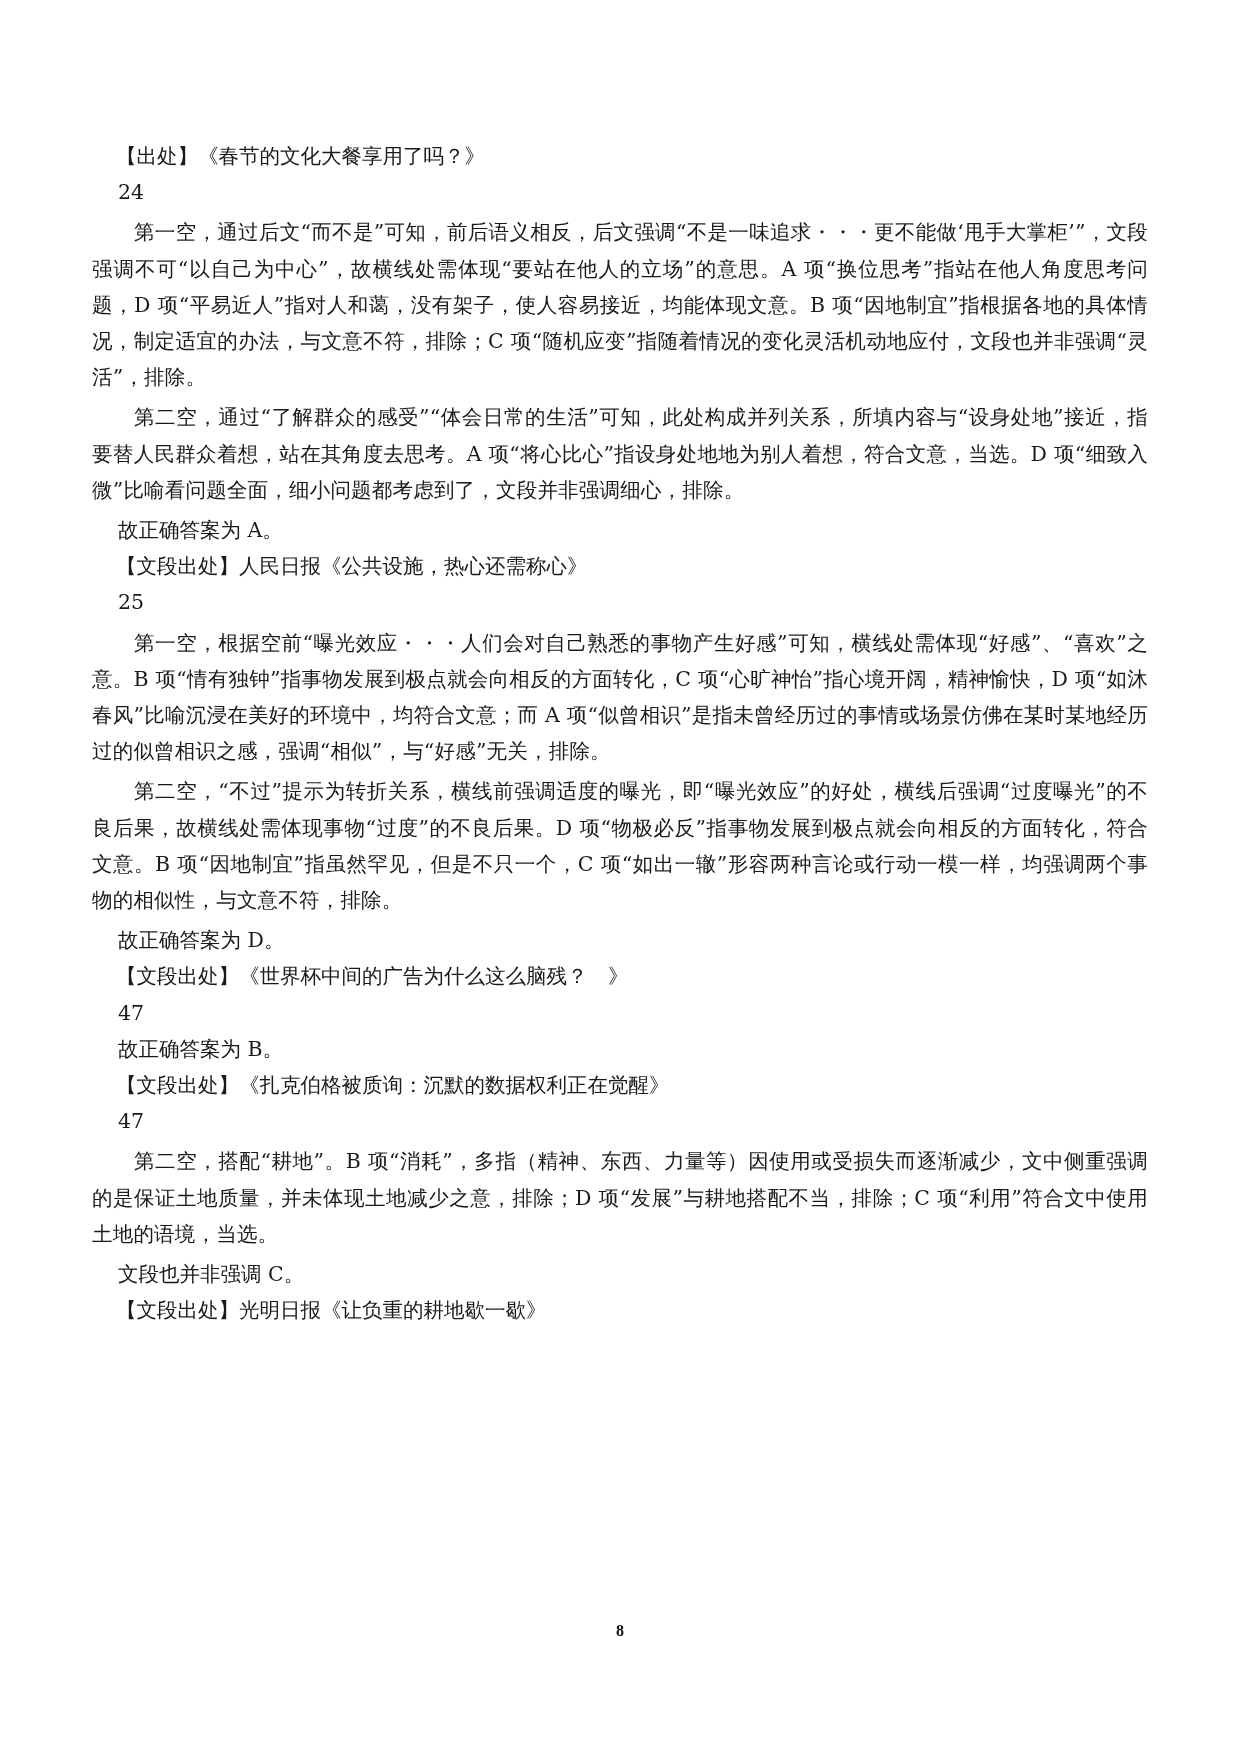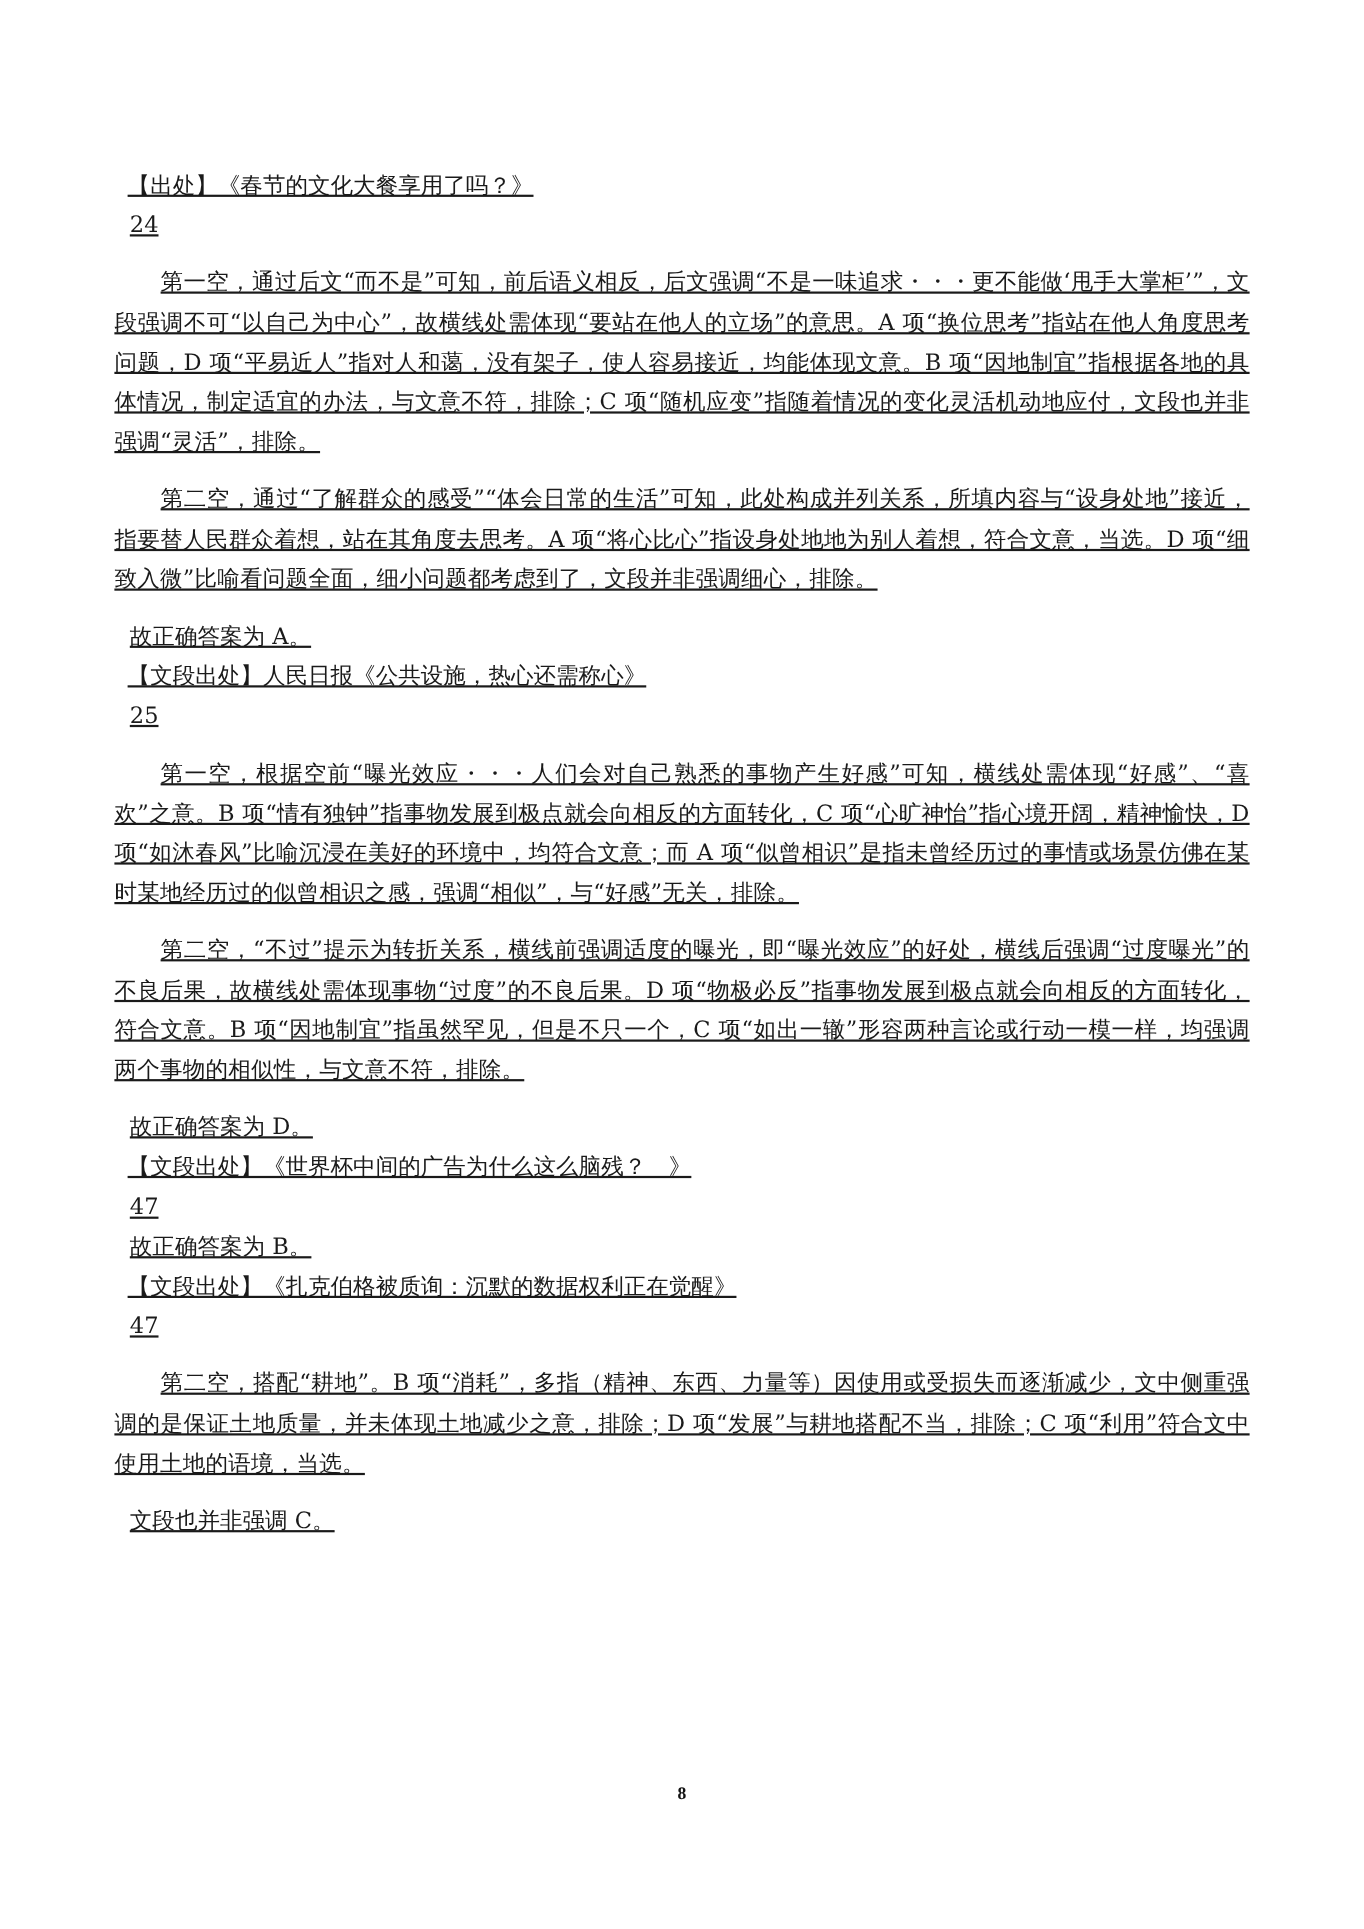--- a/index.html
+++ b/index.html
@@ -11,29 +11,28 @@
       width: 1240px;
       height: 1754px;
       position: relative;
       overflow: hidden;
       font-family: "DejaVu Serif", "Liberation Serif", serif;
       color: #1a1a1a;
     }
     .page {
       position: absolute;
       left: 88px;
-      top: 150px;
+      top: 138px;
       width: 1064px;
-      text-decoration: underline;
     }
     .para {
       font-size: 20.5px;
       line-height: 36.2px;
       text-indent: 42px;
-      margin: 16px;
+      margin: 4px;
       text-align: justify;
       letter-spacing: 0.2px;
       word-break: break-all;
     }
     .source, .qnum, .answer {
       font-size: 20.5px;
       line-height: 36.2px;
       margin: 0;
       padding-left: 30px;
     }
@@ -77,16 +76,17 @@
   <section>
     <p class="qnum">47</p>
     <p class="answer">故正确答案为 B。</p>
     <p class="source">【文段出处】《扎克伯格被质询：沉默的数据权利正在觉醒》</p>
   </section>
 
   <section>
     <p class="qnum">47</p>
     <p class="para">第二空，搭配“耕地”。B 项“消耗”，多指（精神、东西、力量等）因使用或受损失而逐渐减少，文中侧重强调的是保证土地质量，并未体现土地减少之意，排除；D 项“发展”与耕地搭配不当，排除；C 项“利用”符合文中使用土地的语境，当选。</p>
     <p class="answer">文段也并非强调 C。</p>
+    <p class="source">【文段出处】光明日报《让负重的耕地歇一歇》</p>
   </section>
 </div>
 
 <div class="page-number">8</div>
 
 </body></html>

